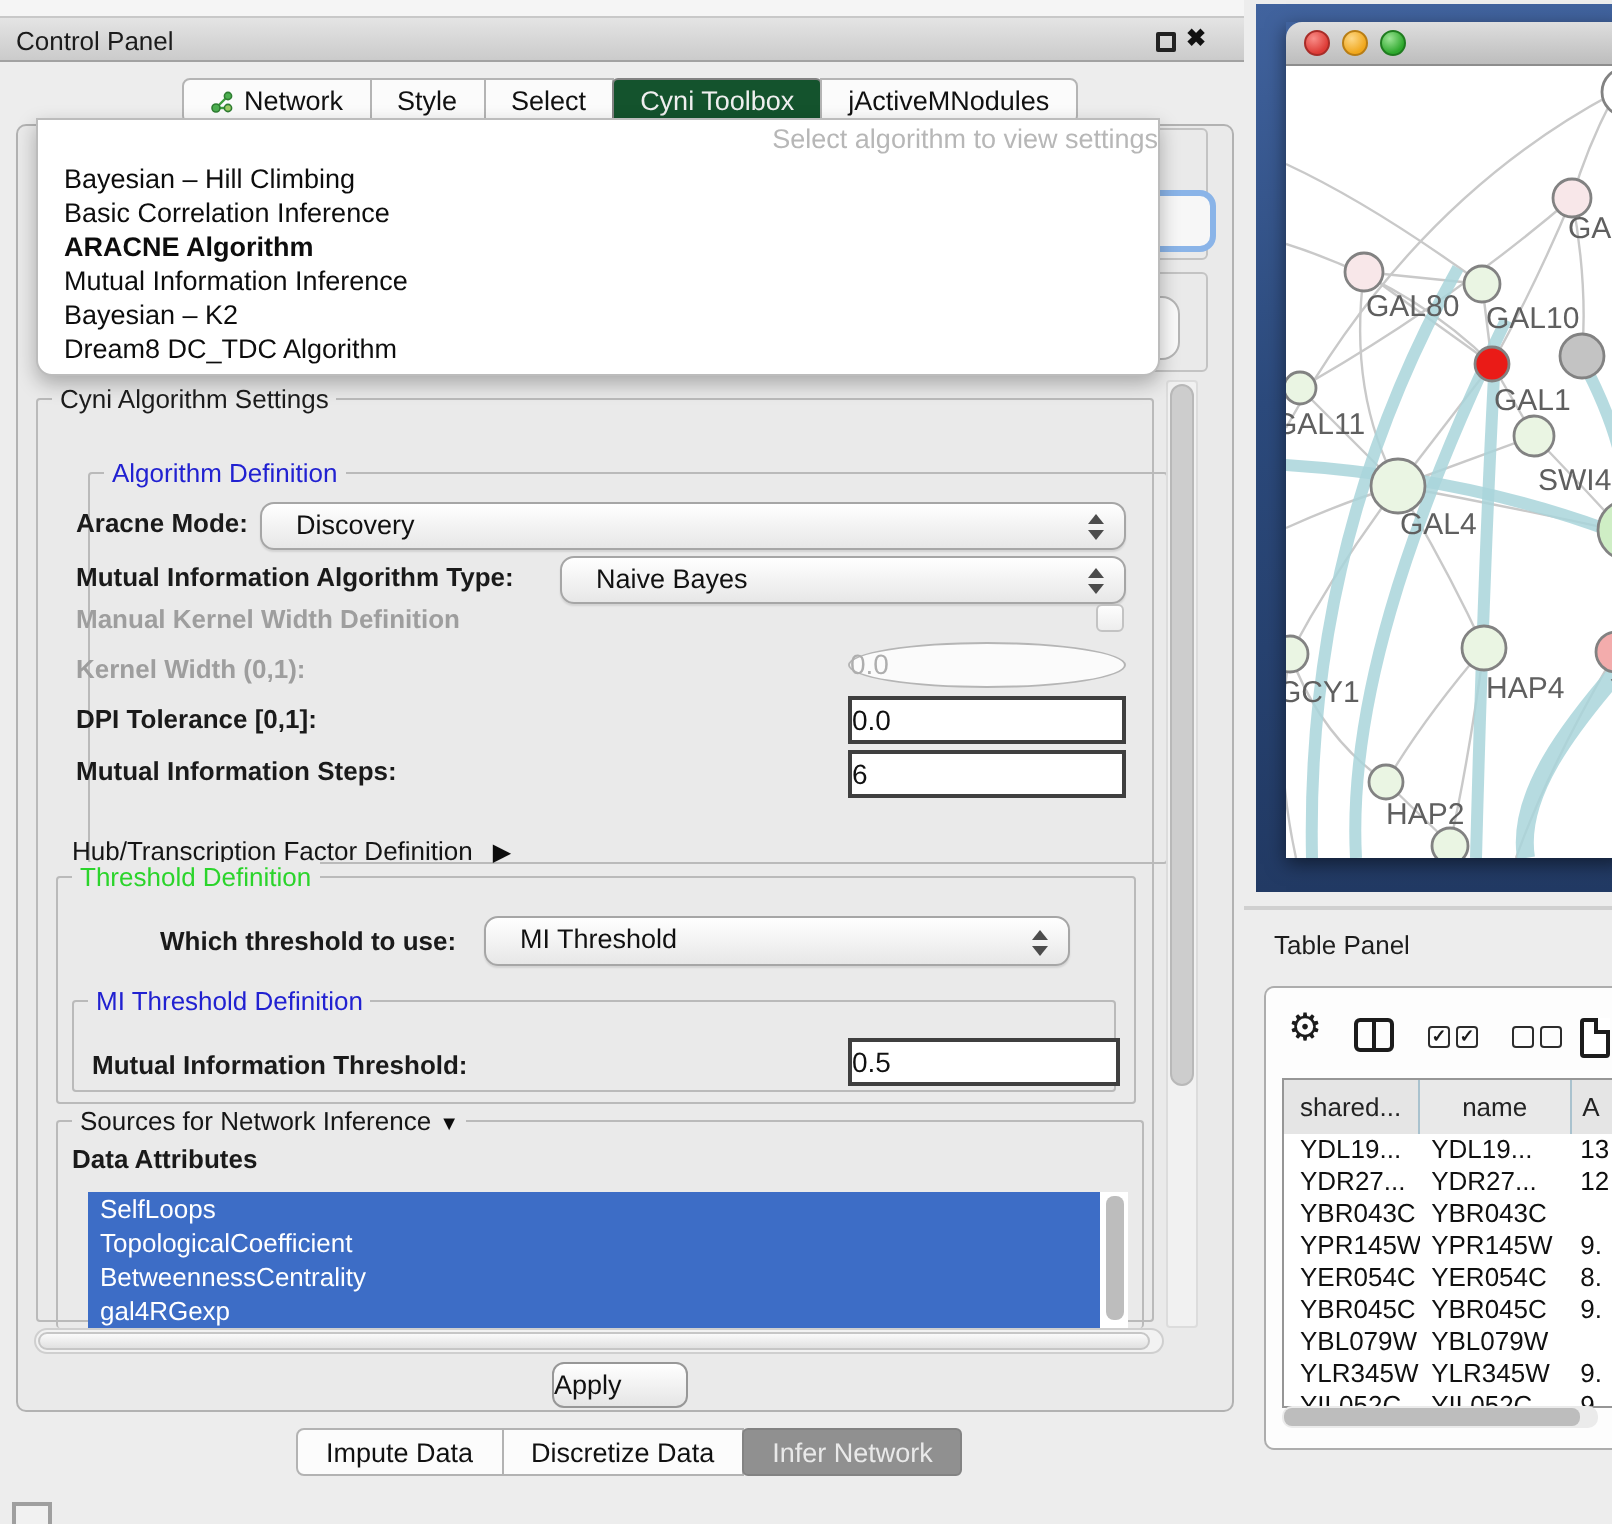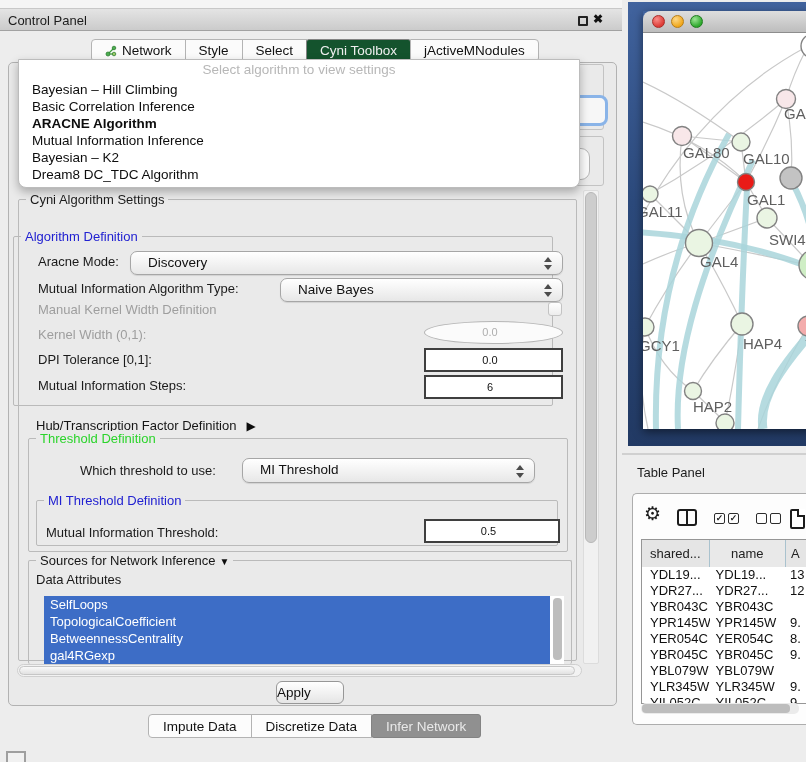--- a/index.html
+++ b/index.html
@@ -25,59 +25,59 @@
   #net-tab-icon{width:12px;height:12px;display:inline-block}
 
   
   #frag-boxA{position:absolute;left:24px;top:64px;width:580px;height:66px;border:1px solid #c3c3c3;border-radius:3px;z-index:2}
   #frag-boxB{position:absolute;left:24px;top:136px;width:580px;height:50px;border:1px solid #c3c3c3;border-radius:3px;z-index:2}
   #frag-combo{position:absolute;left:33px;top:148px;width:557px;height:32px;border:1px solid #b5b5b5;border-radius:9px;background:#fafafa;z-index:2}
   #frag-ring{position:absolute;left:566px;top:95px;width:42px;height:31px;border:3px solid #8ab4e8;border-radius:8px;background:#f7f7f7;z-index:3}
 
   
   #dropdown{position:absolute;left:18px;top:59px;width:562px;height:129px;background:#fff;border:1px solid #bcbcbc;border-radius:0 0 8px 8px;box-shadow:0 4px 10px rgba(0,0,0,.28);z-index:9;overflow:hidden}
-  #dd-placeholder{height:21px;line-height:20px;text-align:center;color:#b7b7b7;font-size:13.5px}
+  #dd-placeholder{height:21px;line-height:20px;text-align:right;color:#b7b7b7;font-size:13.5px}
   .dd-item{height:17px;line-height:17px;padding-left:13px;font-size:13.5px;color:#0d0d0d;white-space:nowrap}
   .dd-item.bold{font-weight:bold}
 
   
   .fs{position:absolute;border:1px solid #bababa;border-radius:2px}
   .legend{position:absolute;top:-8px;left:7px;background:#eaeaea;padding:0 4px;font-size:13px;white-space:nowrap}
   #fs-cyni{left:18px;top:199px;width:559px;height:462px}
   #fs-cyni>.legend{color:#1c1c1c}
-  #fs-algdef{left:13px;top:236px;width:540px;height:170px}
+  #fs-algdef{left:44px;top:236px;width:540px;height:196px}
   #fs-algdef>.legend{color:#2121d1}
   #fs-thresh{left:28px;top:438px;width:540px;height:114px}
   #fs-thresh>.legend{color:#2bd42b}
   #fs-mith{left:36px;top:500px;width:522px;height:46px}
   #fs-mith>.legend{color:#2121d1}
   #fs-sources{left:28px;top:560px;width:544px;height:104px;border-bottom:none}
   #fs-sources>.legend{color:#161616}
 
-  .lbl{position:absolute;font-size:13px;font-weight:normal;color:#1a1a1a;white-space:nowrap}
+  .lbl{position:absolute;font-size:13px;font-weight:bold;color:#1a1a1a;white-space:nowrap}
   .lbl.gray{color:#9e9e9e}
   #lbl-aracne{left:38px;top:254px}
   #lbl-mitype{left:38px;top:281px}
   #lbl-manual{left:38px;top:302px}
   #lbl-kernel{left:38px;top:327px}
   #lbl-dpi{left:38px;top:352px}
   #lbl-steps{left:38px;top:378px}
   #lbl-which{left:80px;top:463px}
   #lbl-mith{left:46px;top:525px}
   #lbl-dattr{left:36px;top:572px;font-size:13px}
 
   .combo{position:absolute;height:24px;border:1px solid #a6a6a6;border-radius:7px;background:linear-gradient(#ffffff,#e7e7e7);font-size:13.5px;line-height:22px;padding-left:17px;color:#111;box-shadow:0 1px 1px rgba(0,0,0,.1)}
   #combo-aracne{left:130px;top:251px;width:433px}
   #combo-mitype{left:280px;top:278px;width:283px}
   #combo-which{left:242px;top:458px;width:293px;height:25px}
   .stepper{position:absolute;right:9px;top:50%;margin-top:-6px;width:9px;height:13px}
   .stepper .up{position:absolute;top:0;left:0;width:0;height:0;border-left:4px solid transparent;border-right:4px solid transparent;border-bottom:5px solid #4c4c4c}
   .stepper .dn{position:absolute;bottom:0;left:0;width:0;height:0;border-left:4px solid transparent;border-right:4px solid transparent;border-top:5px solid #4c4c4c}
 
-  .numfield{position:absolute;font-size:11px;text-align:center;padding-right:7px;background:#fff;border:2px solid #3f3f3f;color:#111;line-height:20px}
+  .numfield{position:absolute;font-size:14px;text-align:left;padding-right:7px;background:#fff;border:2px solid #3f3f3f;color:#111;line-height:20px}
   .numfield.light{border:1px solid #b5b5b5;color:#aeaeae;background:#fbfbfb;line-height:21px}
   #inp-kernel{left:424px;top:321px;width:139px;height:23px}
   #inp-dpi{left:424px;top:348px;width:139px;height:24px}
   #inp-steps{left:424px;top:375px;width:139px;height:24px}
   #inp-mith{left:424px;top:519px;width:136px;height:24px}
   #chk-manual{position:absolute;left:548px;top:302px;width:14px;height:14px;border:1px solid #c3c3c3;border-radius:3px;background:linear-gradient(#fefefe,#ededed)}
 
   #hub-row{position:absolute;left:36px;top:418px;font-size:13px;color:#151515;white-space:nowrap}
   .tri-right{display:inline-block;margin-left:10px;font-size:12px;color:#0d0d0d}
   .tri-down{display:inline-block;margin-left:4px;font-size:10px;color:#0d0d0d}

